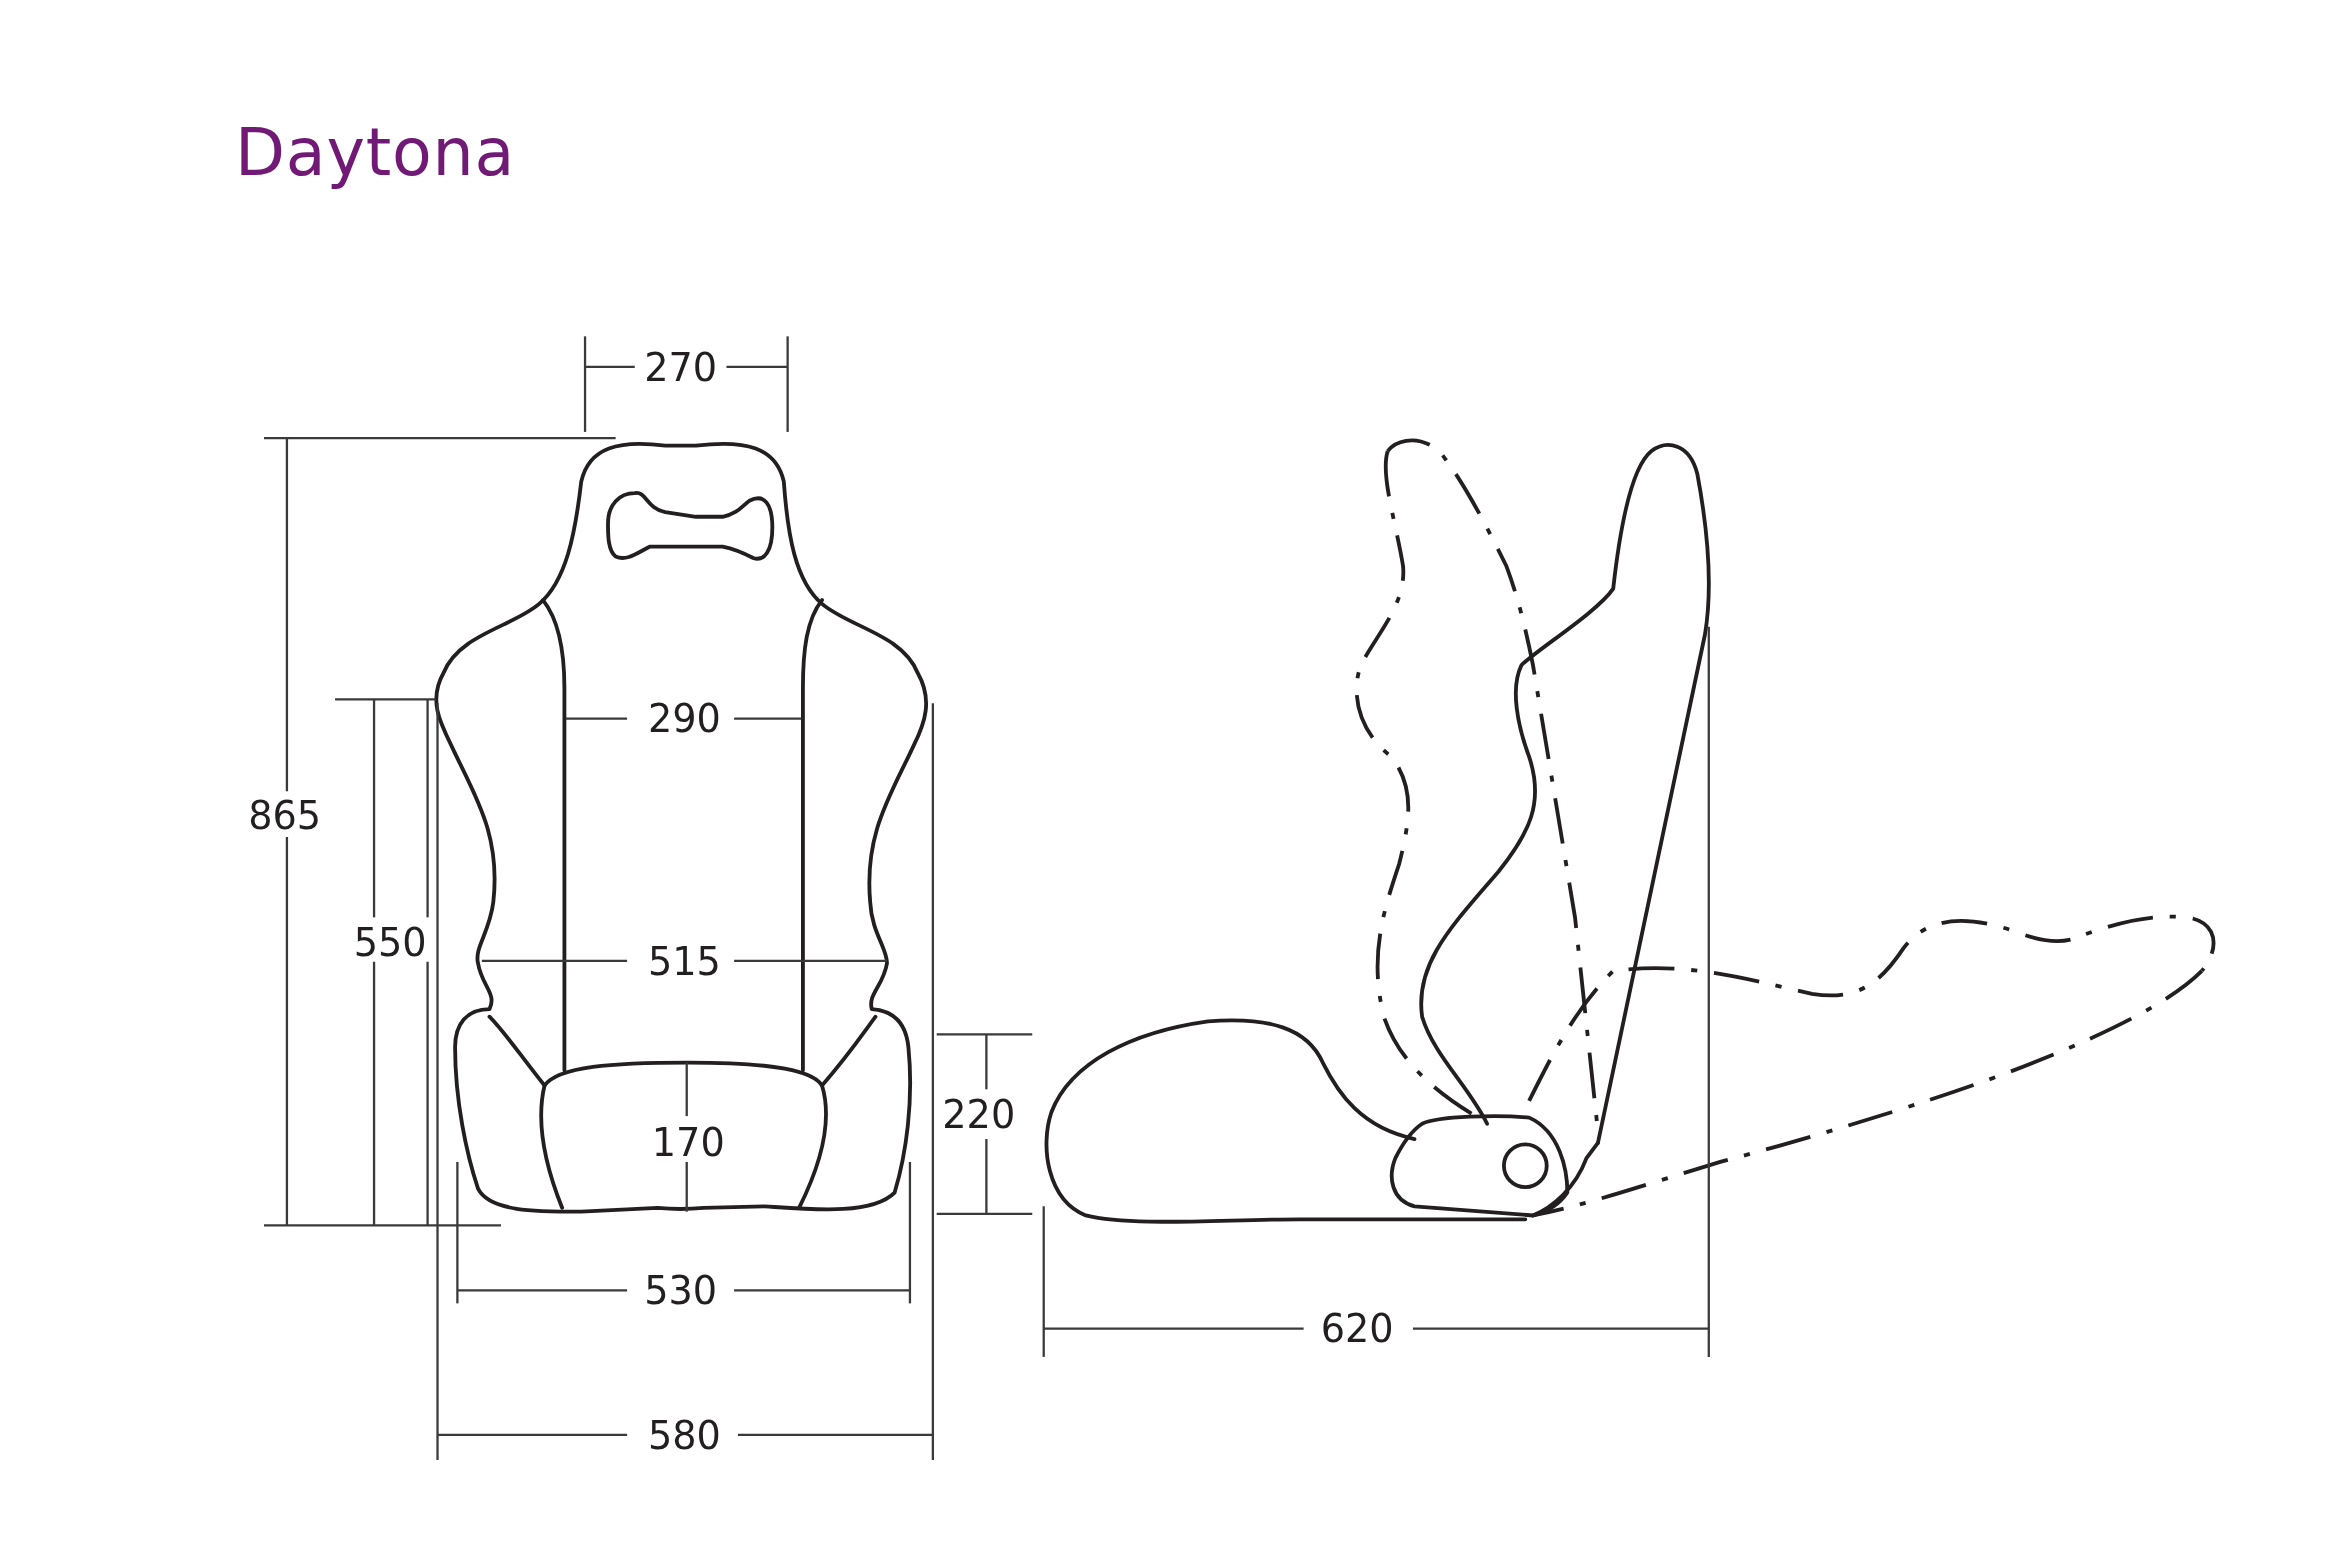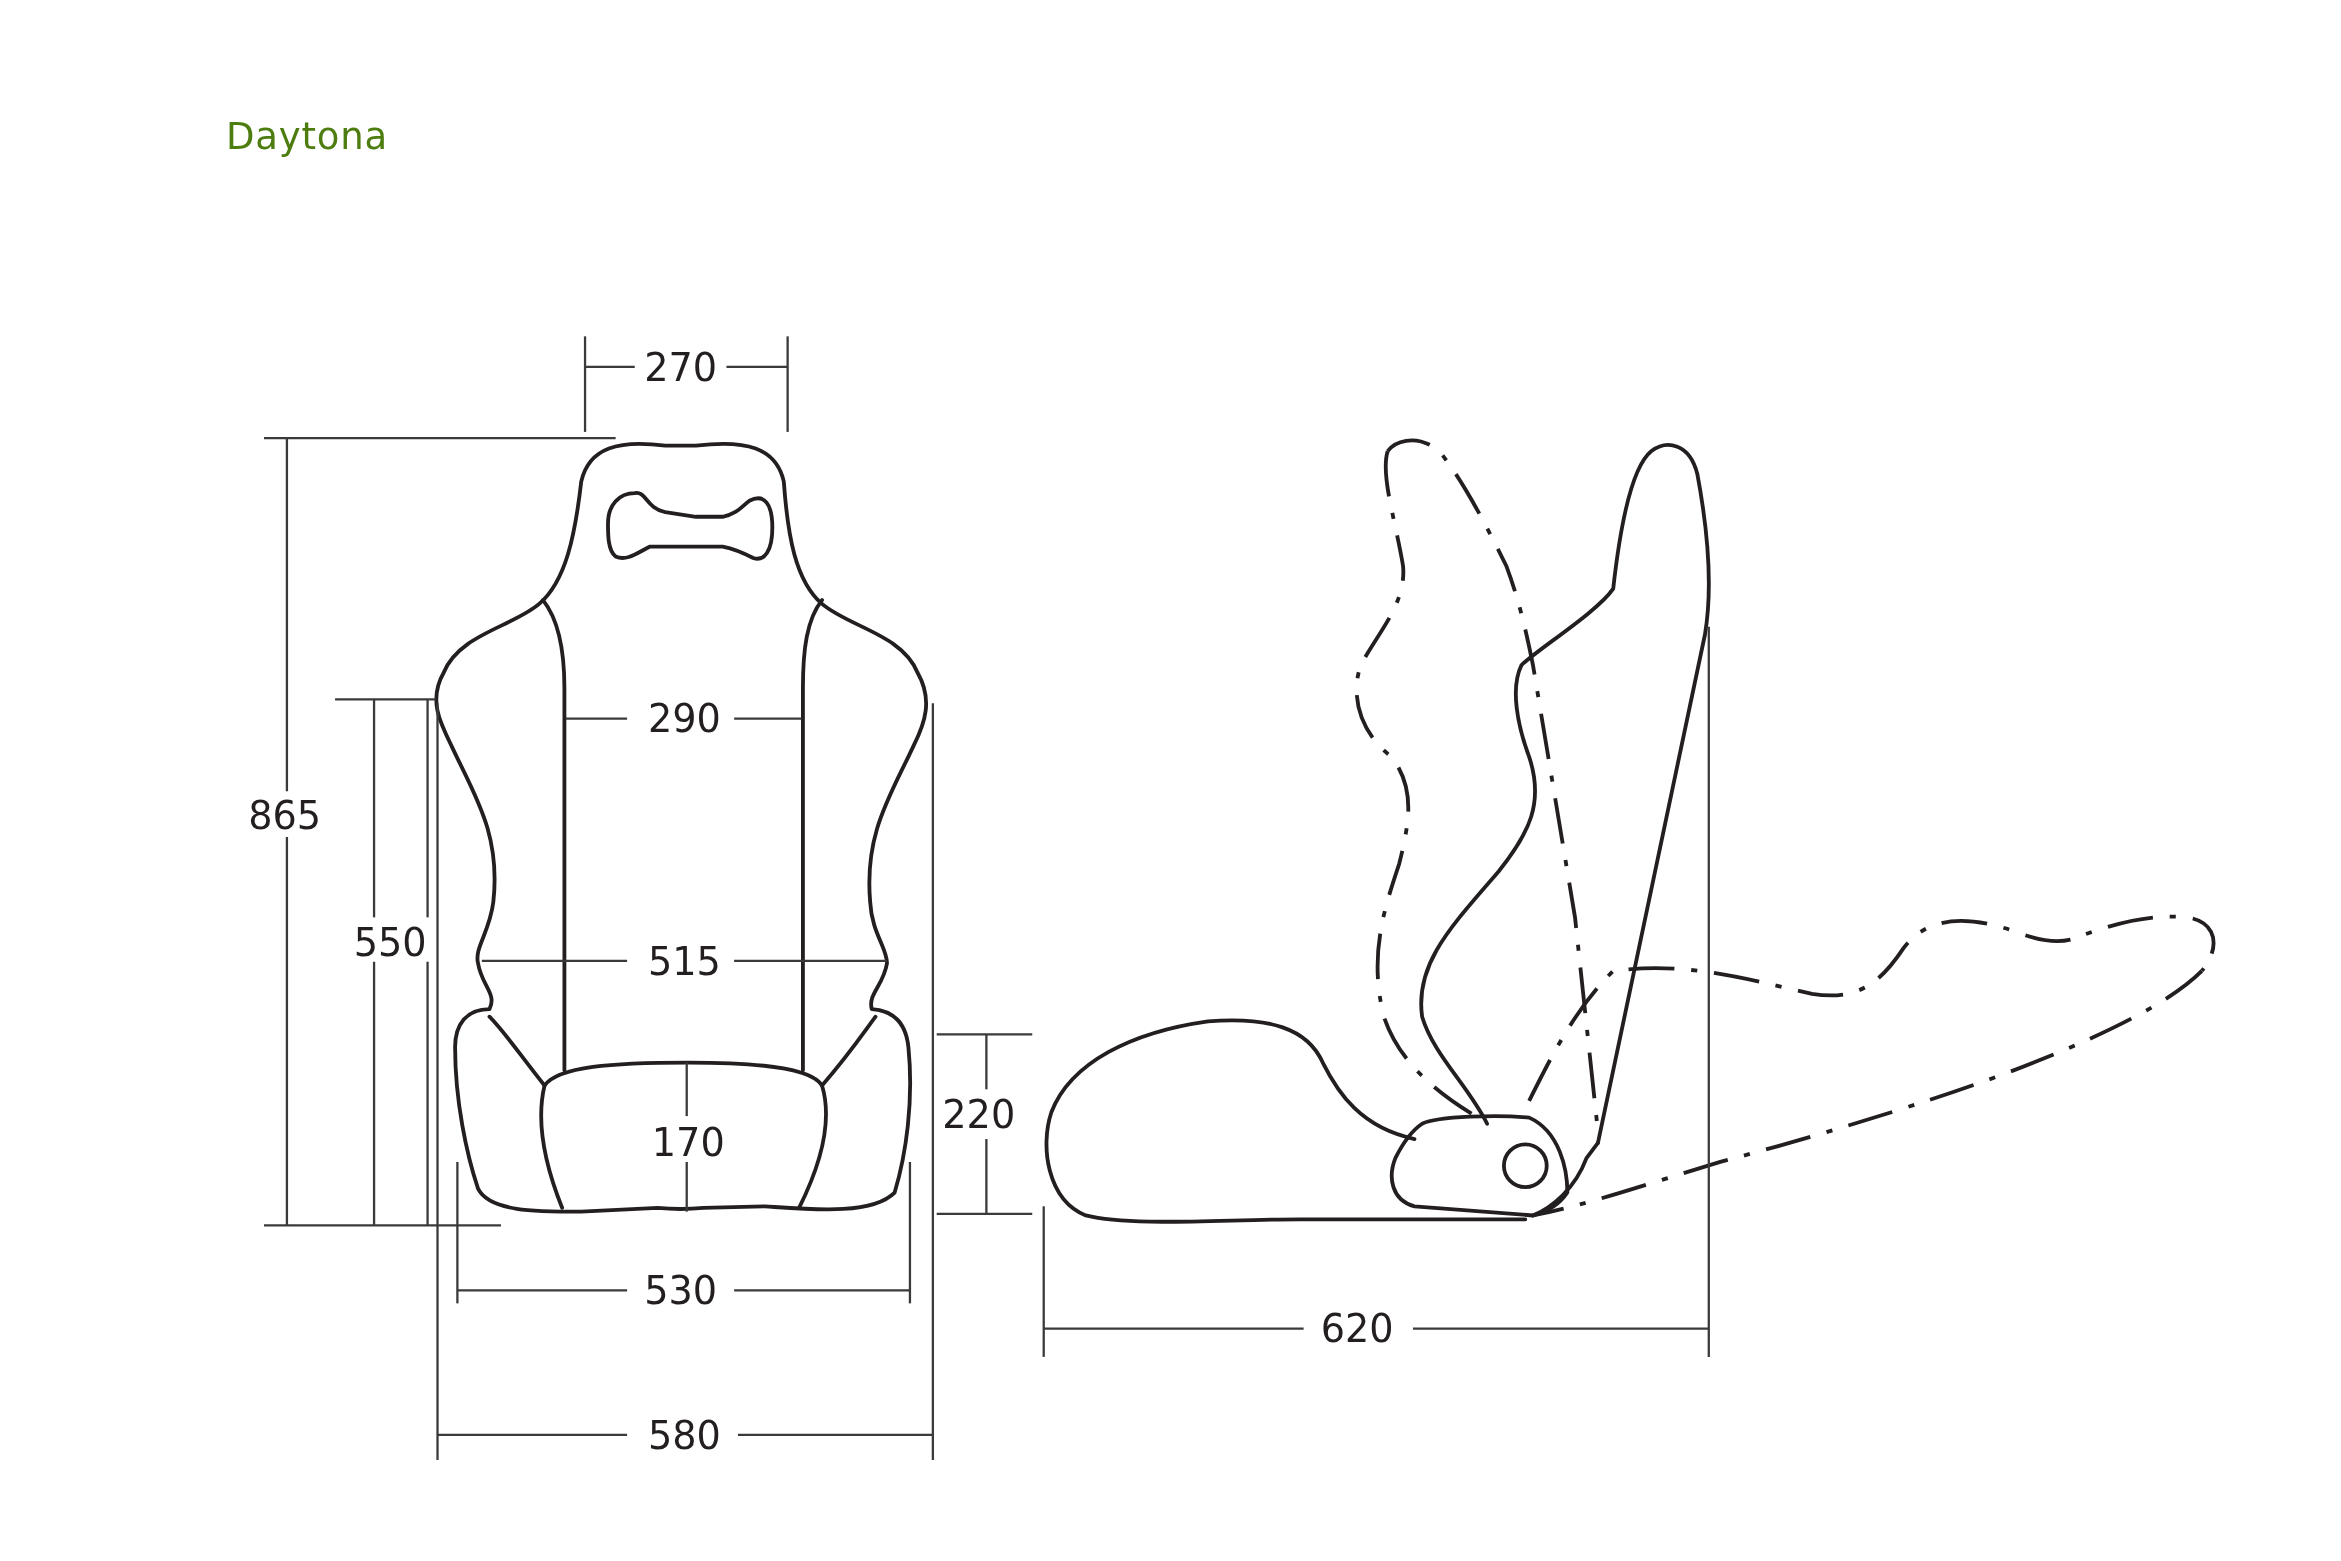--- a/index.html
+++ b/index.html
@@ -1,17 +1,17 @@
 <!DOCTYPE html>
 <html style="font-size:12.2px"><head>
 <meta charset="utf-8">
 <style>
   html, body { margin: 0; padding: 0; background: #ffffff; }
   body { width: 2342px; height: 1561px; position: relative; overflow: hidden; font-family: "DejaVu Sans", sans-serif; }
-  #title { position: absolute; left: 226px; top: 115px; font-size: 37px; color: #4d7c0f; letter-spacing: 0.8px; font-family: "DejaVu Sans", sans-serif; }
+  #title { position: absolute; left: 235px; top: 115px; font-size: 65px; color: #701a75; letter-spacing: 0.8px; font-family: "DejaVu Sans", sans-serif; }
   svg#drawing { position: absolute; left: 0; top: 0; }
   .outline { fill: none; stroke: #231f20; stroke-width: 5; stroke-linejoin: round; stroke-linecap: round; }
   .dim { fill: none; stroke: #3a3a3a; stroke-width: 3; }
   .phantom { fill: none; stroke: #231f20; stroke-width: 5; stroke-dasharray: 60 22 8 22; stroke-linecap: butt; }
   .dimlabel { font-family: "DejaVu Sans", sans-serif; font-size: 50px; fill: #231f20; }
 </style>
 </head>
 <body>
 
 <div id="title">Daytona</div>

